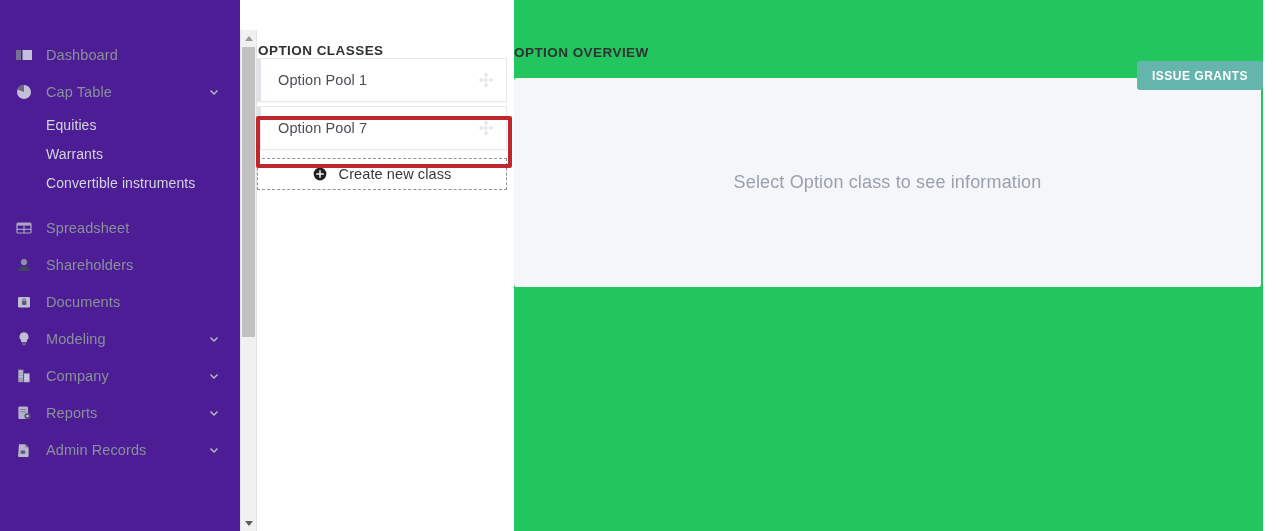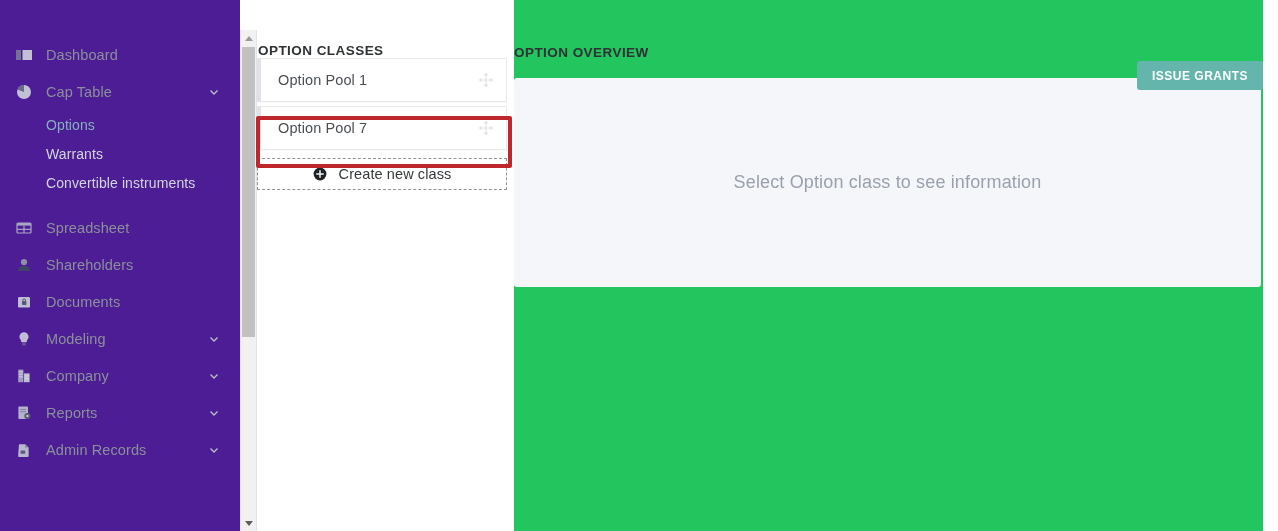--- a/index.html
+++ b/index.html
@@ -292,22 +292,22 @@
       </span>
       <span class="nav-label">Cap Table</span>
       <span class="chevron">
         <svg width="12" height="12" viewBox="0 0 12 12" fill="none" stroke="currentColor" stroke-width="1.4">
           <path d="M2.5 4.5 L6 8 L9.5 4.5"></path>
         </svg>
       </span>
     </div>
 
 
-    <div class="sub-item active">
-      <span class="sub-label">Options</span>
+    <div class="sub-item">
+      <span class="sub-label">Equities</span>
     </div>
     <div class="sub-item">
       <span class="sub-label">Warrants</span>
     </div>
     <div class="sub-item">
       <span class="sub-label">Convertible instruments</span>
     </div>
 
     <div style="height:12px"></div>
 

